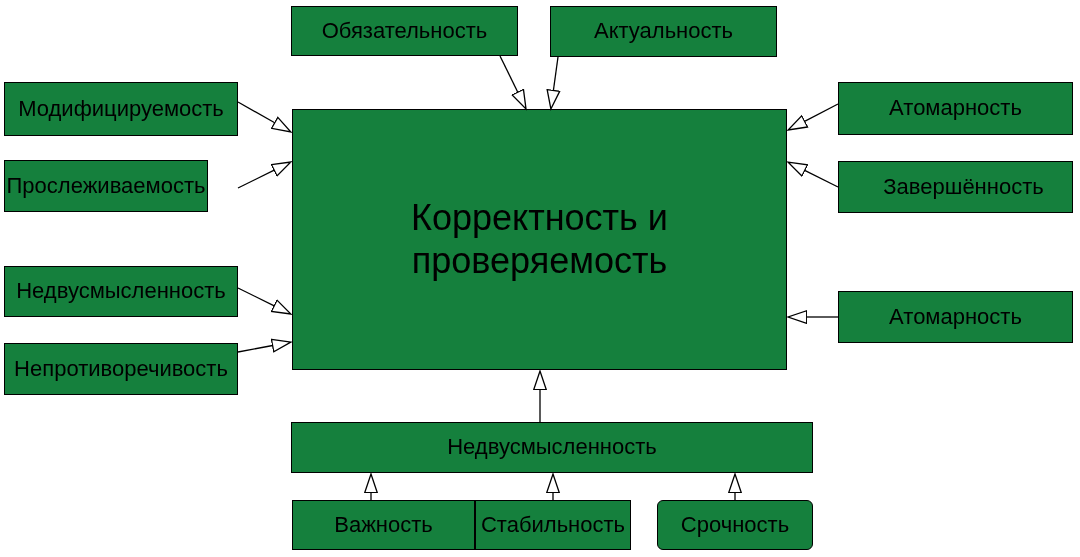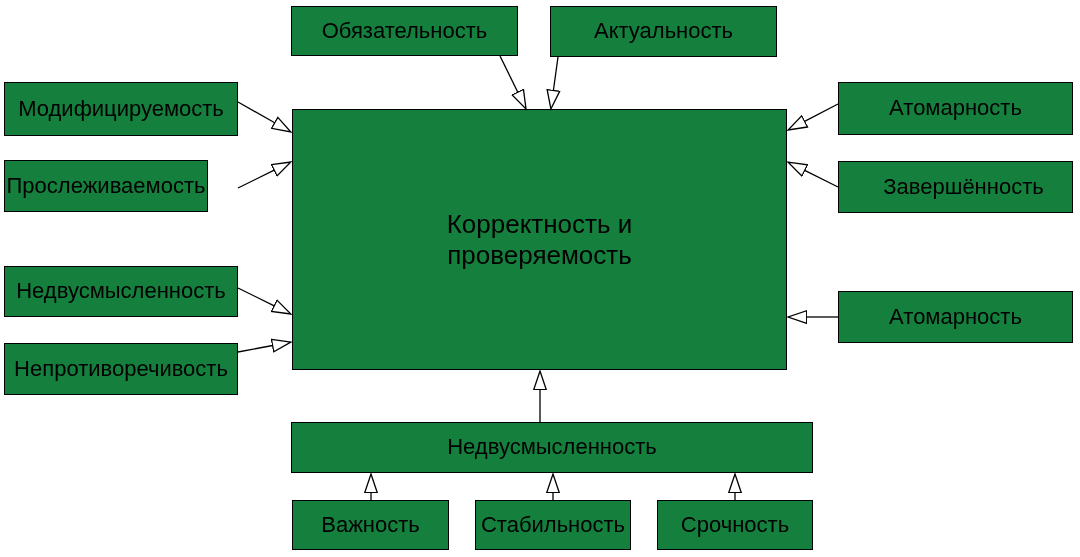--- a/index.html
+++ b/index.html
@@ -19,44 +19,44 @@
     background: #15803d;
     display: flex;
     align-items: center;
     justify-content: center;
     font-size: 22px;
     line-height: 1.1;
     white-space: nowrap;
     text-align: center;
   }
   .n-central {
-    font-size: 26px;
+    font-size: 36px;
     line-height: 1.19;
     white-space: normal;
   }
   .central-label {
     display: block;
     max-width: 330px;
     text-align: center;
   }
   
   .n-mandatory     { left: 291px; top: 6px;   width: 227px; height: 50px; }
   .n-relevance     { left: 550px; top: 6px;   width: 227px; height: 51px; }
   .n-modifiability { left: 4px;   top: 82px;  width: 234px; height: 54px; }
   .n-traceability  { left: 4px;   top: 160px; width: 204px; height: 52px; }
   .n-unambiguity   { left: 4px;   top: 266px; width: 234px; height: 51px; }
   .n-consistency   { left: 4px;   top: 343px; width: 234px; height: 52px; }
   .n-central       { left: 292px; top: 109px; width: 495px; height: 261px; }
   .n-atomicity     { left: 838px; top: 82px;  width: 235px; height: 53px; }
   .n-completeness  { left: 838px; top: 161px; width: 235px; height: 52px; padding-left: 16px; }
   .n-feasibility   { left: 838px; top: 291px; width: 235px; height: 52px; }
   .n-ranking       { left: 291px; top: 422px; width: 522px; height: 51px; }
-  .n-importance    { left: 292px; top: 500px; width: 157px; height: 50px; }
+  .n-importance    { left: 292px; top: 500px; width: 183px; height: 50px; }
   .n-stability     { left: 475px; top: 500px; width: 156px; height: 50px; }
-  .n-urgency       { left: 657px; top: 500px; width: 156px; height: 50px; }
+  .n-urgency       { left: 657px; top: 500px; width: 156px; height: 50px; border-radius: 6px; }
   .edges {
     position: absolute;
     left: 0; top: 0;
     width: 1080px; height: 557px;
     pointer-events: none;
   }
   .edge-line { stroke: #000000; stroke-width: 1.3px; fill: none; }
 </style>
 </head>
 <body>

